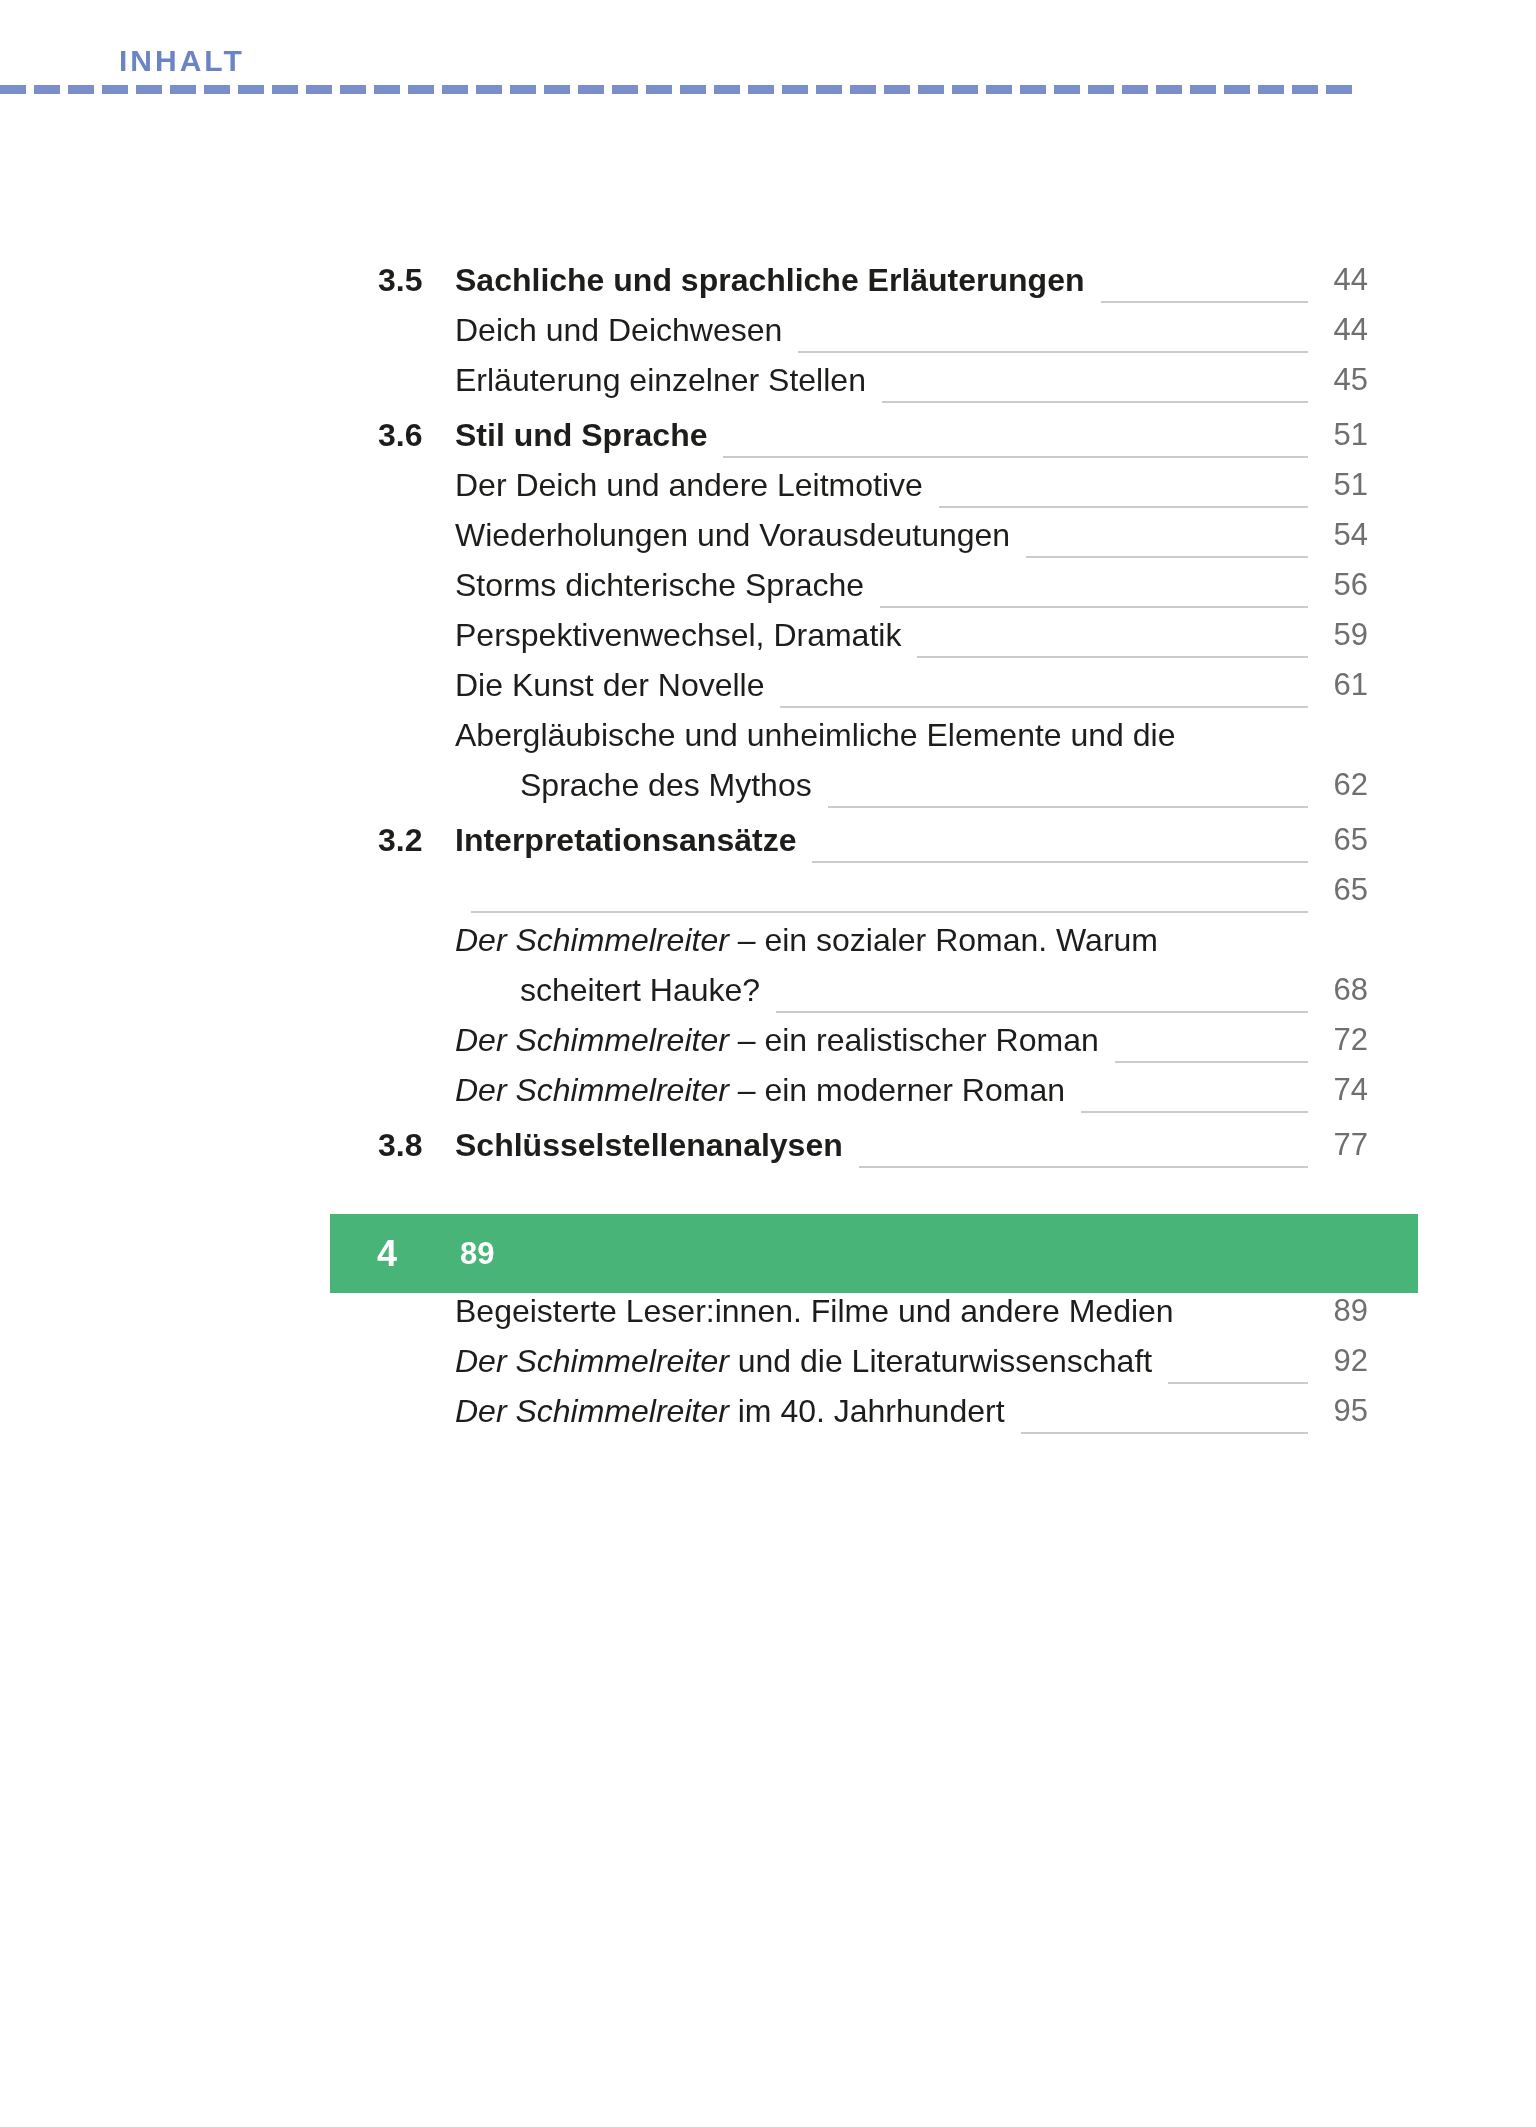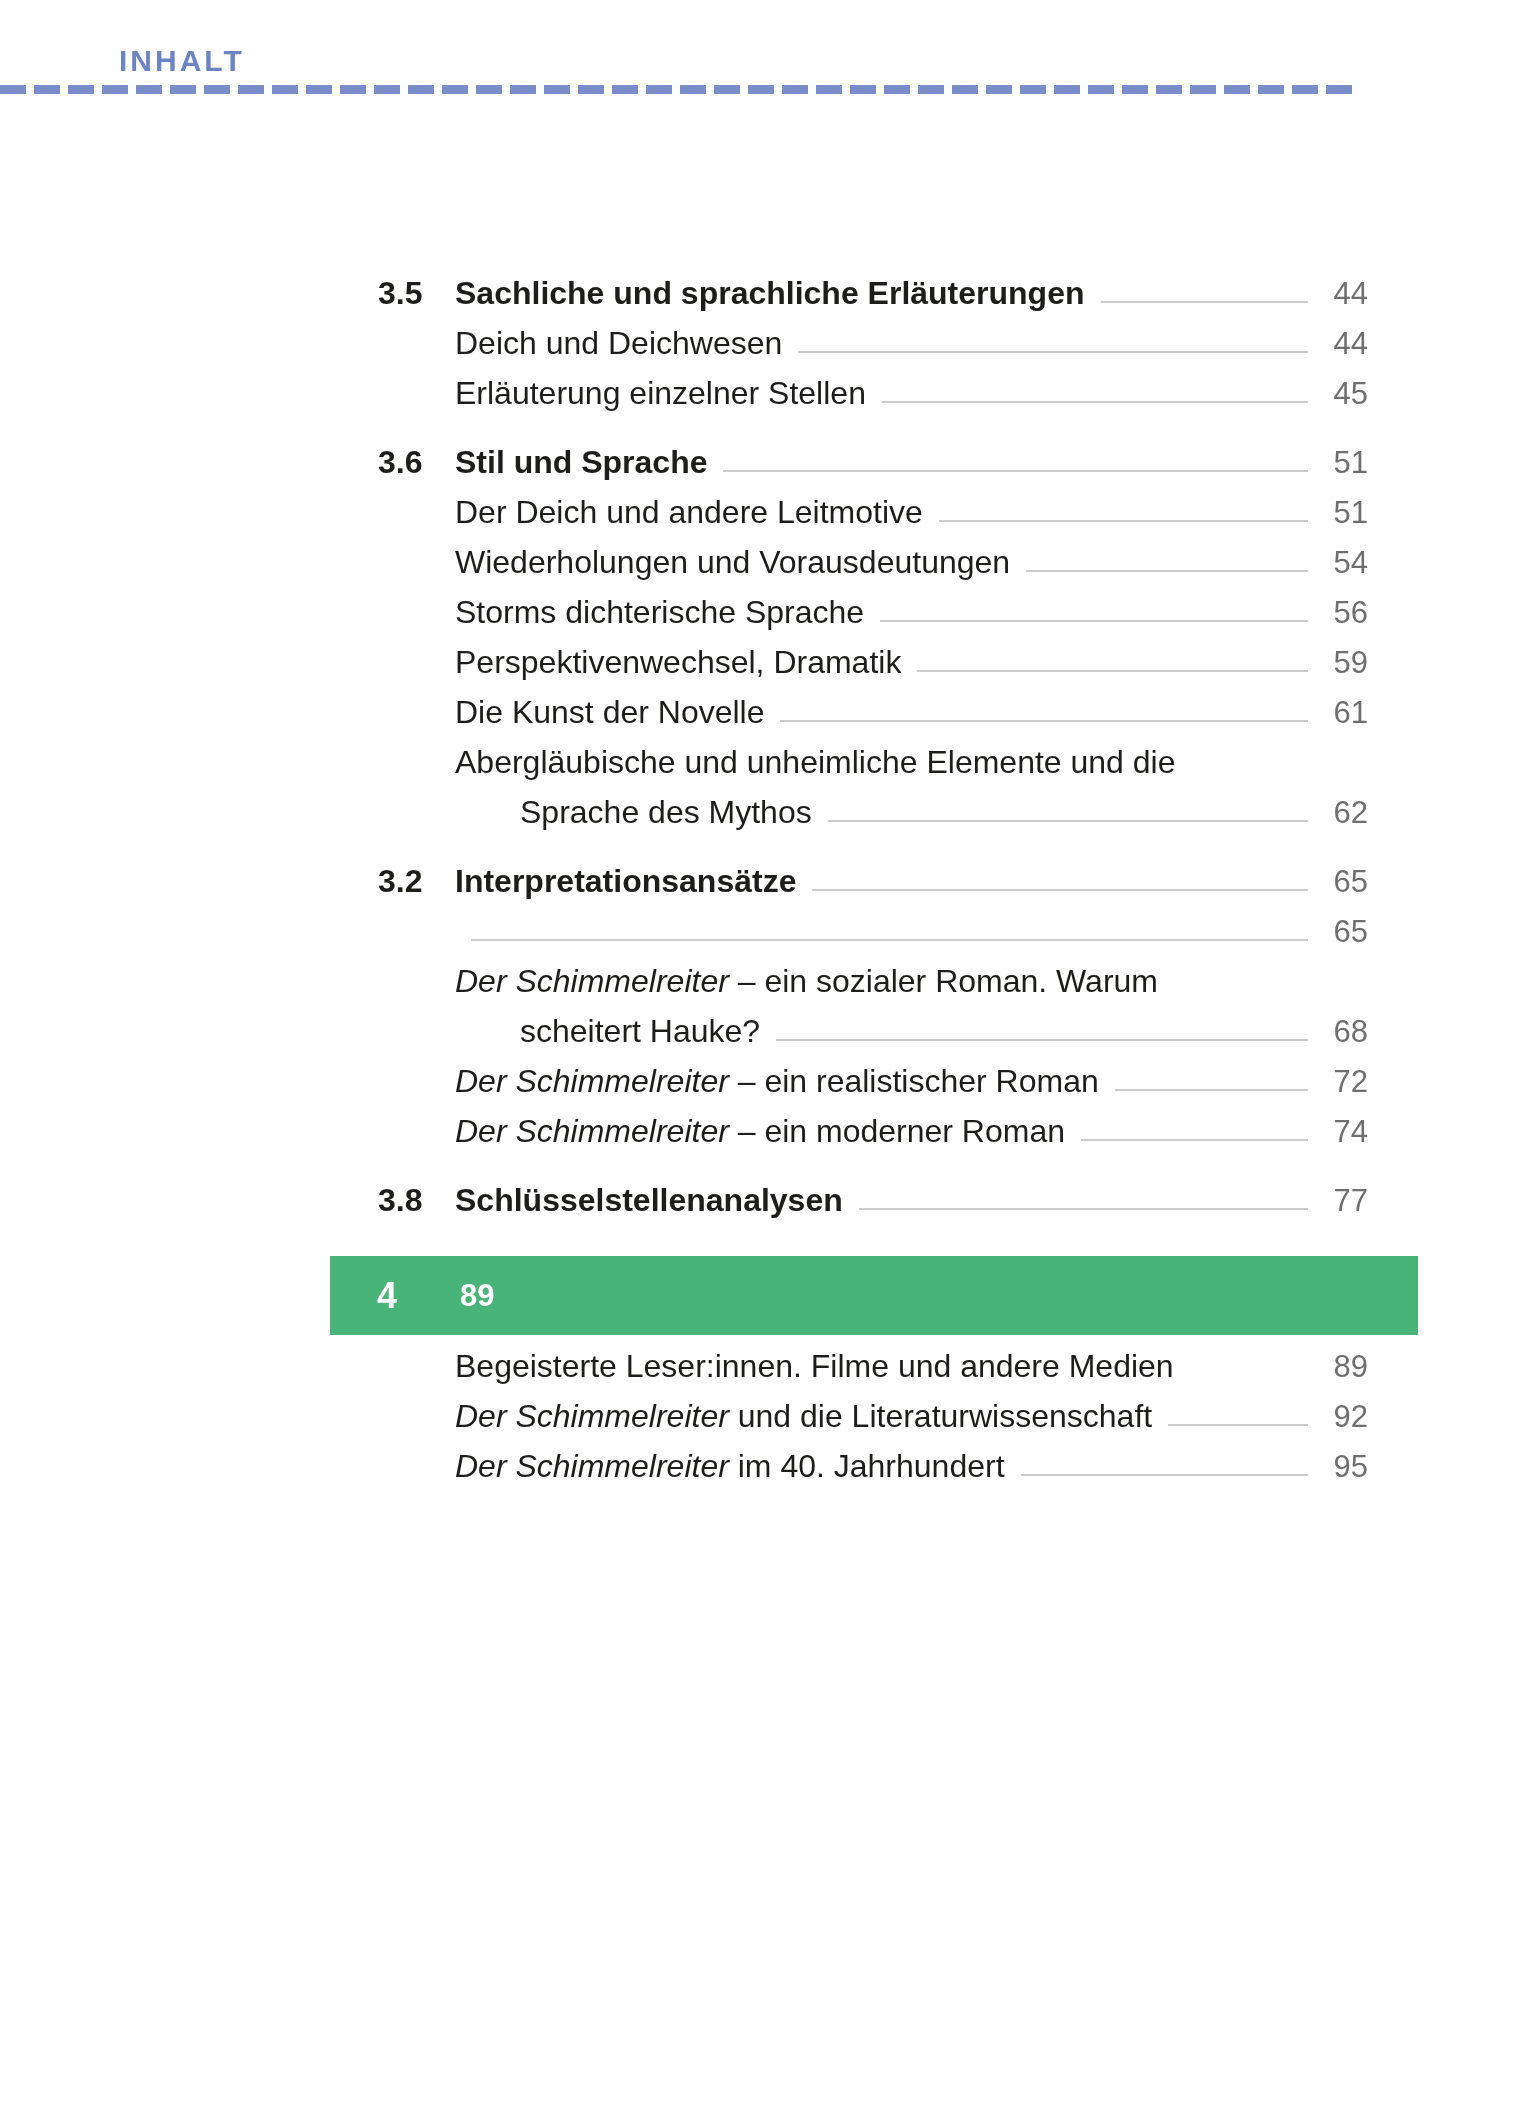--- a/index.html
+++ b/index.html
@@ -22,38 +22,38 @@
     color:var(--blue);
   }
   .dashed-divider{
     position:absolute;left:0;top:85px;width:1358px;height:9px;
     background:repeating-linear-gradient(90deg,var(--dash) 0 26px,transparent 26px 34px);
   }
   .toc{
     position:absolute;left:378px;top:262px;width:990px;
   }
   .row{
-    display:flex;align-items:flex-end;height:50px;
+    display:flex;align-items:flex-start;height:50px;
     font-size:32px;white-space:nowrap;
   }
   .row .num{flex:none;width:77px;font-weight:bold;}
   .row.bold .title{font-weight:bold;}
   .row .title .it{font-style:italic;}
   .row.indent .title{padding-left:65px;}
   .leader{
     flex:1;align-self:flex-end;min-width:0;
     margin:0 14px 9px 16px;
     border-bottom:2px solid var(--leader);
   }
   .row.no-leader .leader{border-bottom:none;}
   .page{
     flex:none;min-width:46px;text-align:right;
     font-size:31px;color:var(--pagenum);
   }
-  .group-start{margin-top:19px;}
+  .group-start{margin-top:5px;}
   .section-bar{
     height:79px;margin:37px -50px 0 -48px;
     background:var(--green);
     display:flex;align-items:center;color:#ffffff;
   }
   .section-bar .bar-num{
     flex:none;padding-left:47px;width:83px;
     font-size:36px;font-weight:bold;
   }
   .section-bar .bar-title{

